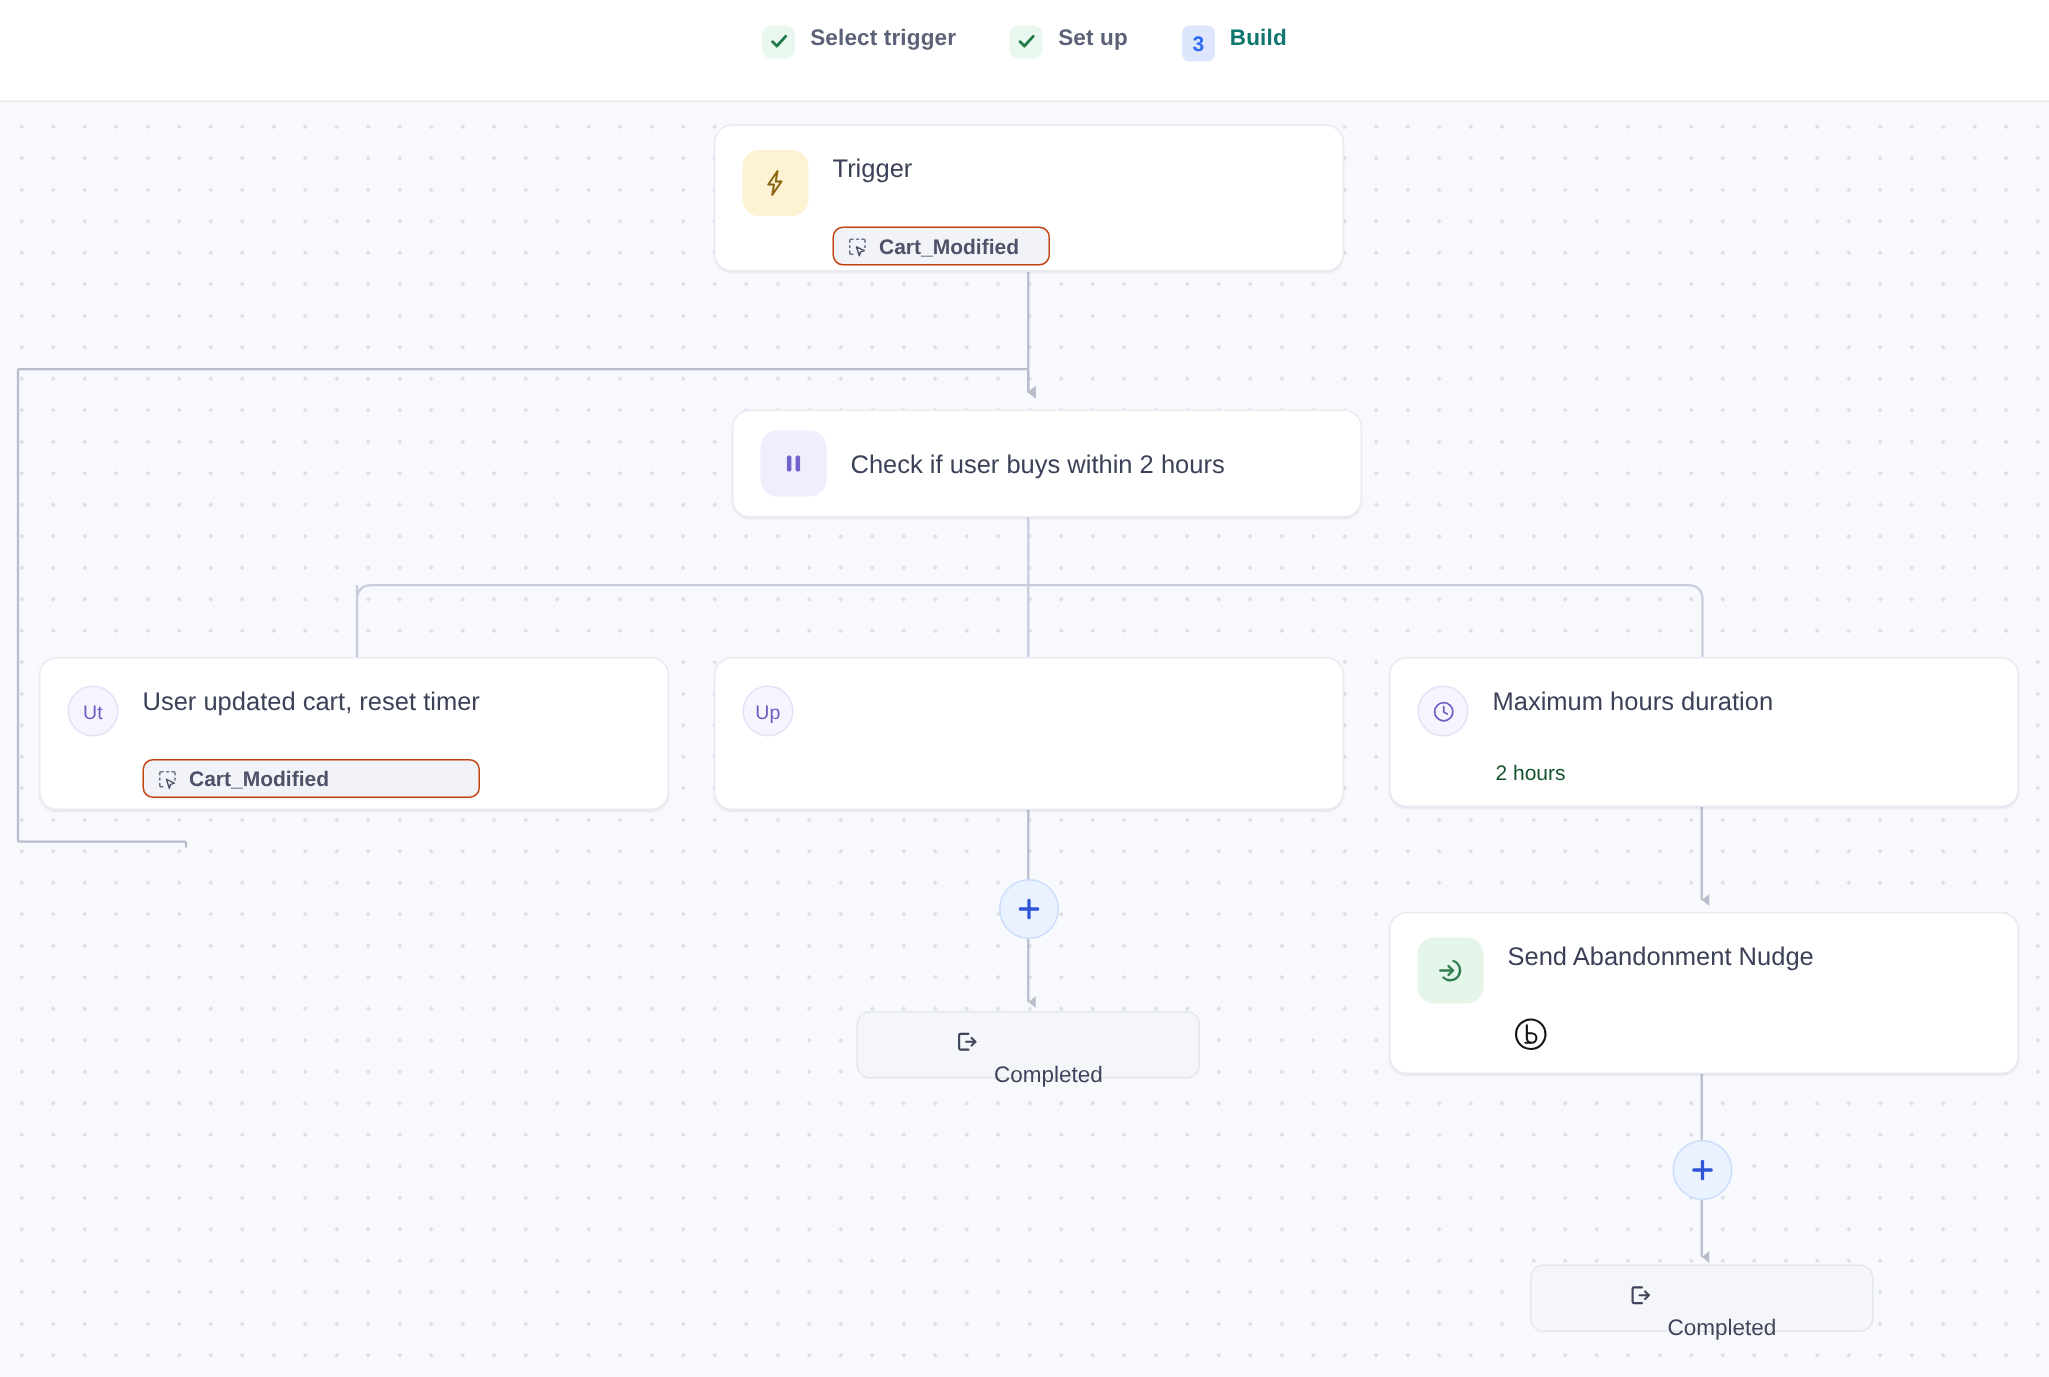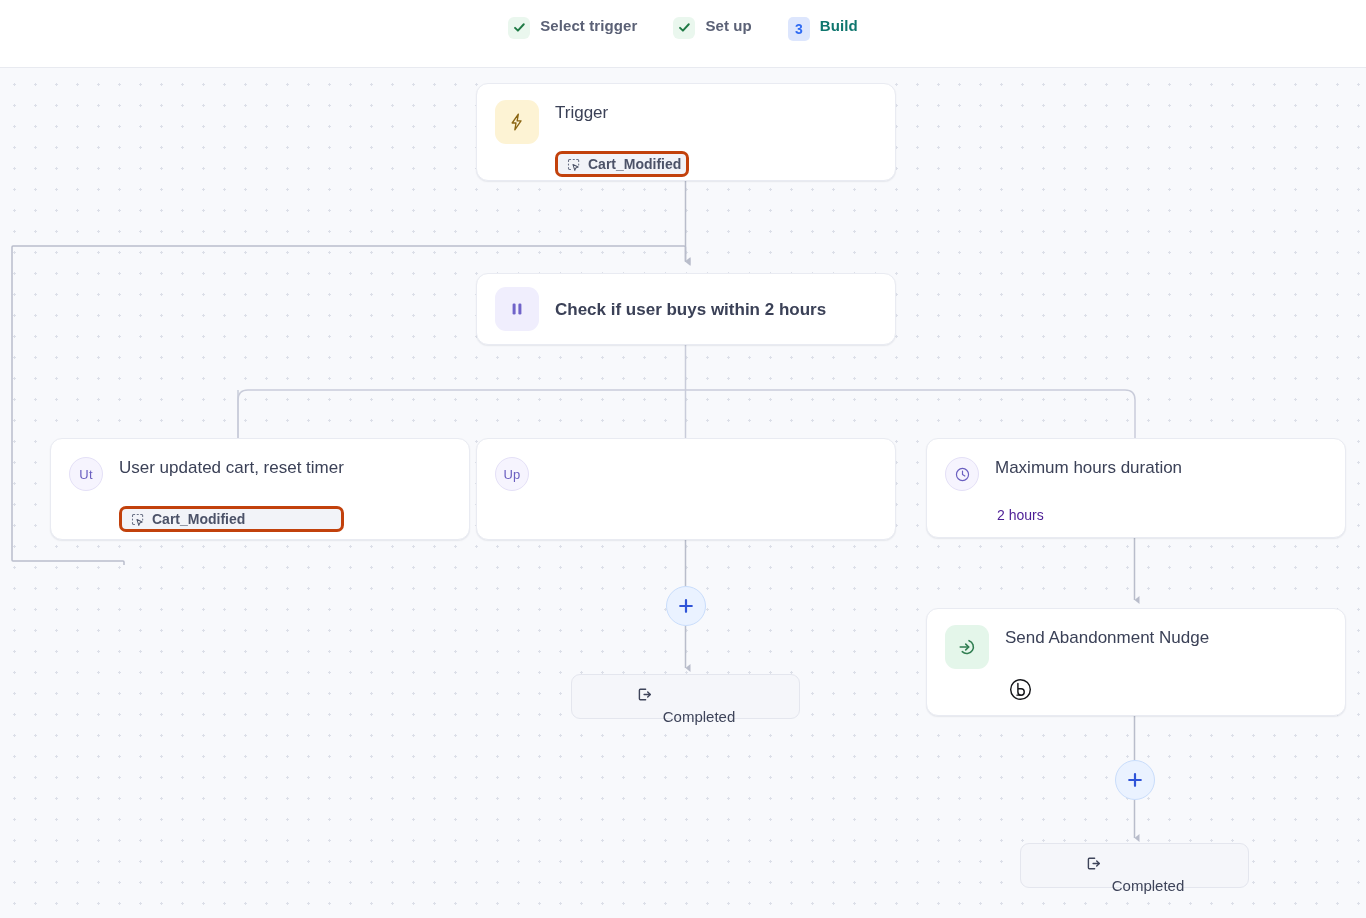--- a/index.html
+++ b/index.html
@@ -107,21 +107,21 @@
   }
   .node-body { display: flex; flex-direction: column; gap: 27px; padding-top: 2px; }
   .node-title {
     font-size: 17px;
     color: #3b4157;
     line-height: 22px;
     white-space: nowrap;
   }
   .node-sub {
     font-size: 14px;
-    color: #4c1d95;
+    color: #14532d;
     line-height: 18px;
     padding-left: 2px;
   }
 
   
   .tile {
     width: 44px; height: 44px;
     border-radius: 11px;
     display: flex;
     align-items: center;
@@ -150,23 +150,23 @@
     font-weight: 400;
     letter-spacing: .2px;
   }
 
   
   .pill {
     display: inline-flex;
     align-items: center;
     gap: 7px;
     height: 26px;
-    padding: 0 5px 0 8px;
+    padding: 0 20px 0 8px;
     background: #f2f3f8;
-    border: 3px solid #c2410c;
+    border: 1px solid #c2410c;
     border-radius: 7px;
     font-size: 14px;
     font-weight: 700;
     color: #4c5268;
     white-space: nowrap;
   }
   .pill svg { display: block; flex: 0 0 auto; }
 
   
   .chan {
@@ -293,33 +293,33 @@
             <path d="M15.2 8.3 V9.6" stroke="#6a7186" stroke-width="1.3" stroke-linecap="round"></path>
             <path d="M3 8.3 V9.6" stroke="#6a7186" stroke-width="1.3" stroke-linecap="round"></path>
             <path d="M3 12.5 V13.8 a1.2 1.2 0 0 0 1.2 1.2 H5.4" stroke="#6a7186" stroke-width="1.3" stroke-linecap="round"></path>
             <path d="M8.4 9.1 L14.6 12.1 L11.7 13.1 L10.6 16.1 Z" fill="#ffffff" stroke="#4c5268" stroke-width="1.25" stroke-linejoin="round"></path>
           </svg>
           <span>Cart_Modified</span>
         </span>
       </div>
     </div>
 
-    <div class="node" style="left:476px; top:205px; width:420px; height:72px; align-items:center;font-weight:bold;">
+    <div class="node" style="left:488px; top:205px; width:420px; height:72px; align-items:center;">
       <span class="tile tile-purple">
         <svg width="18" height="18" viewBox="0 0 18 18" fill="none">
           <rect x="4.6" y="3.6" width="3" height="10.8" rx="1.2" fill="#7063c9"></rect>
           <rect x="10.4" y="3.6" width="3" height="10.8" rx="1.2" fill="#7063c9"></rect>
         </svg>
       </span>
       <div class="node-body" style="justify-content:center;">
         <div class="node-title">Check if user buys within 2 hours</div>
       </div>
     </div>
 
-    <div class="node" style="left:26px; top:370px; width:420px; height:102px;margin-left:24px;">
+    <div class="node" style="left:26px; top:370px; width:420px; height:102px;">
       <span class="round">
         <span class="round-initials">Ut</span>
       </span>
       <div class="node-body">
         <div class="node-title">User updated cart, reset timer</div>
         <span class="pill">
           <svg width="15" height="15" viewBox="0 0 18 18" fill="none">
             <path d="M3 5.4 V4.2 a1.2 1.2 0 0 1 1.2-1.2 H5.6" stroke="#6a7186" stroke-width="1.3" stroke-linecap="round"></path>
             <path d="M8.6 3 H10" stroke="#6a7186" stroke-width="1.3" stroke-linecap="round"></path>
             <path d="M12.8 3 H14 a1.2 1.2 0 0 1 1.2 1.2 V5.4" stroke="#6a7186" stroke-width="1.3" stroke-linecap="round"></path>

